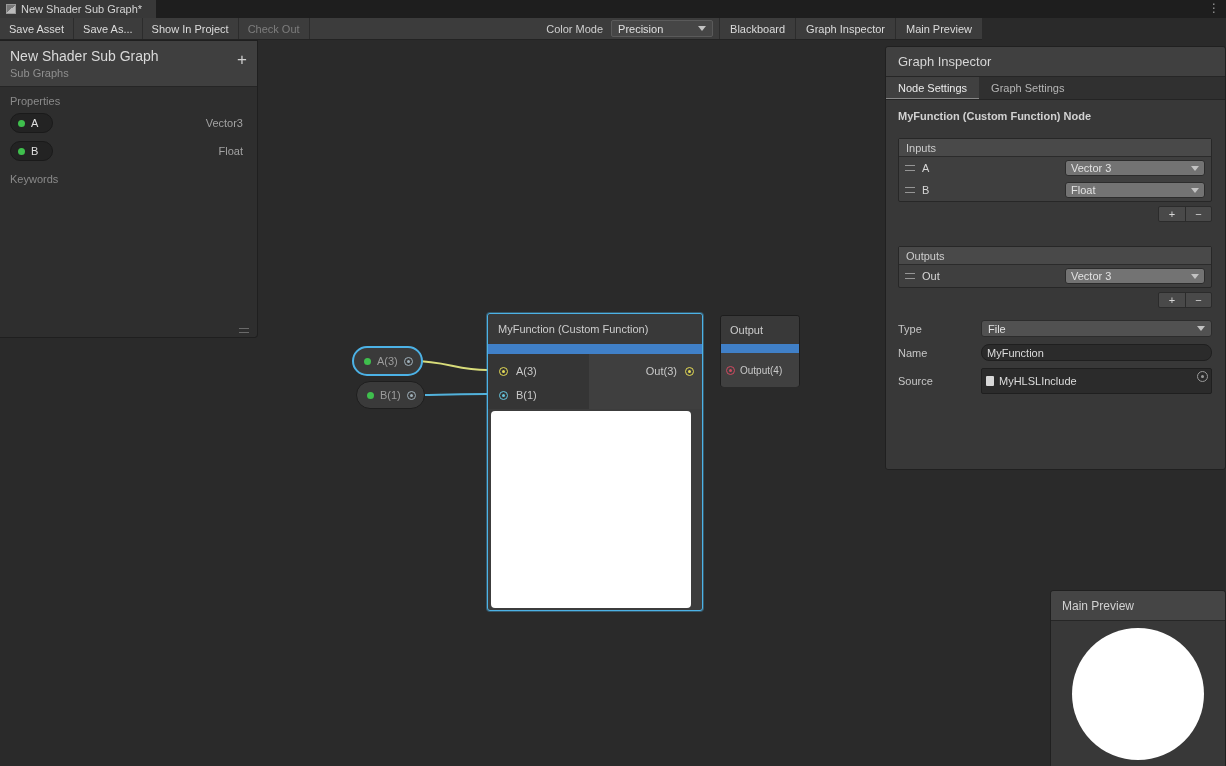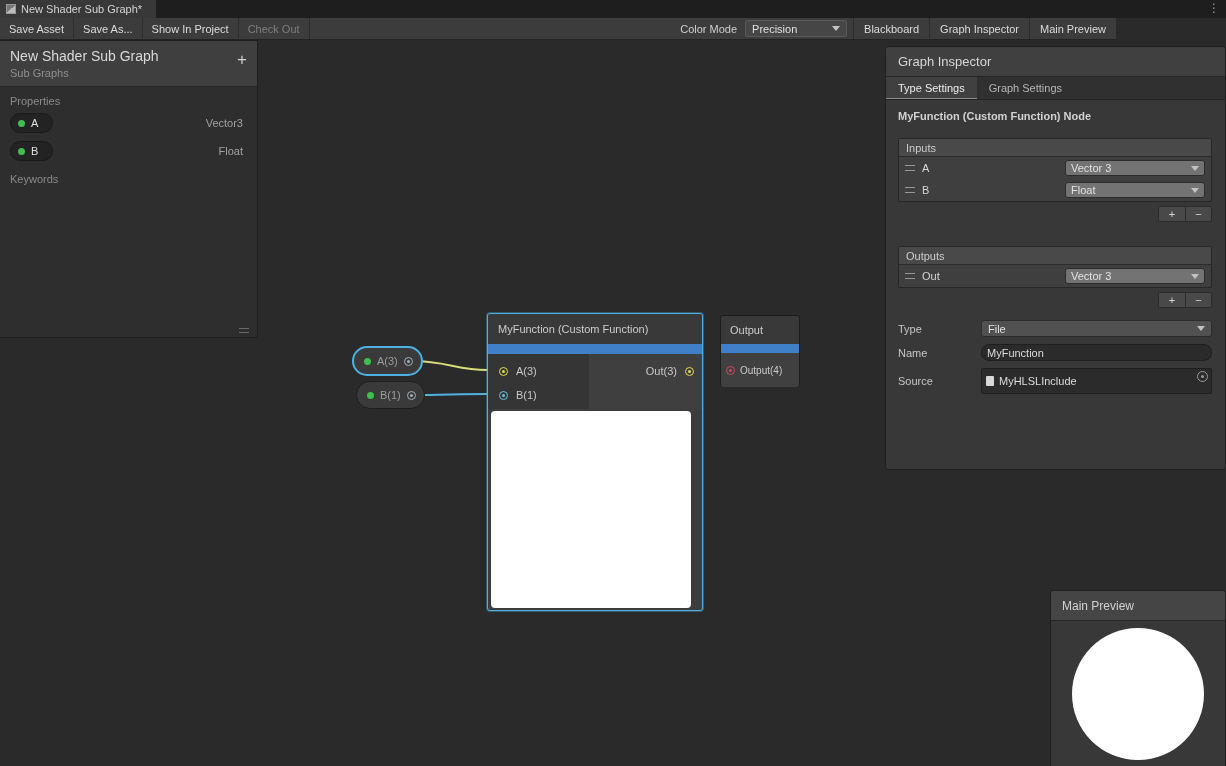--- a/index.html
+++ b/index.html
@@ -7,21 +7,21 @@
   body { font-family:"Liberation Sans","DejaVu Sans",sans-serif; font-size:11px; color:#c8c8c8; background:#2a2a2a; }
   #app { position:relative; width:1226px; height:766px; background:#2a2a2a; }
 
   
   .tabbar { position:absolute; left:0; top:0; width:1226px; height:18px; background:#1e1e1e; z-index:10; display:flex; align-items:stretch; }
   .doc-tab { display:flex; align-items:center; gap:5px; padding:0 14px 0 6px; background:#383838; color:#d4d4d4; font-size:11px; }
   .sg-icon { width:10px; height:10px; border:1px solid #9a9a9a; background:linear-gradient(135deg,#777 0 50%,#bbb 50% 100%); }
   .tab-menu { position:absolute; right:6px; top:1px; color:#9a9a9a; font-size:12px; cursor:default; }
 
   
-  .toolbar { position:absolute; left:0; top:18px; width:1116px; height:22px; background:#3c3c3c; border-bottom:1px solid #232323; z-index:10; display:flex; align-items:stretch; }
+  .toolbar { position:absolute; left:0; top:18px; width:982px; height:22px; background:#3c3c3c; border-bottom:1px solid #232323; z-index:10; display:flex; align-items:stretch; }
   .tb-btn { display:flex; align-items:center; padding:0 9px; border-right:1px solid #2c2c2c; color:#dcdcdc; cursor:pointer; }
   .tb-btn.disabled { color:#7d7d7d; cursor:default; }
   .tb-spacer { flex:1; }
   .tb-label { display:flex; align-items:center; padding:0 8px; color:#cfcfcf; }
   .tb-dropdown { display:flex; align-items:center; justify-content:space-between; width:102px; margin:2px 6px 2px 0; padding:0 6px; background:#464646; border:1px solid #5a5a5a; border-radius:2px; color:#e0e0e0; cursor:pointer; }
   .tb-right { display:flex; align-items:center; border-left:1px solid #2c2c2c; padding:0 10px; color:#dcdcdc; cursor:pointer; }
 
   .chev { width:0; height:0; border-left:4px solid transparent; border-right:4px solid transparent; border-top:5px solid #c2c2c2; display:inline-block; }
 
   
@@ -183,21 +183,21 @@
       </span>
       <span class="bb-type">Float</span>
     </div>
     <div class="bb-section">Keywords</div>
     <div class="resize-grip"></div>
   </div>
 
   <div class="inspector">
     <div class="gi-header">Graph Inspector</div>
     <div class="gi-tabs">
-      <div class="gi-tab active">Type Settings</div>
+      <div class="gi-tab active">Node Settings</div>
       <div class="gi-tab">Graph Settings</div>
     </div>
     <div class="gi-body">
       <div class="gi-node-title">MyFunction (Custom Function) Node</div>
 
       <div class="list-box">
         <div class="list-head">Inputs</div>
         <div class="list-row">
           <span class="drag-handle"></span>
           <span class="row-name">A</span>

